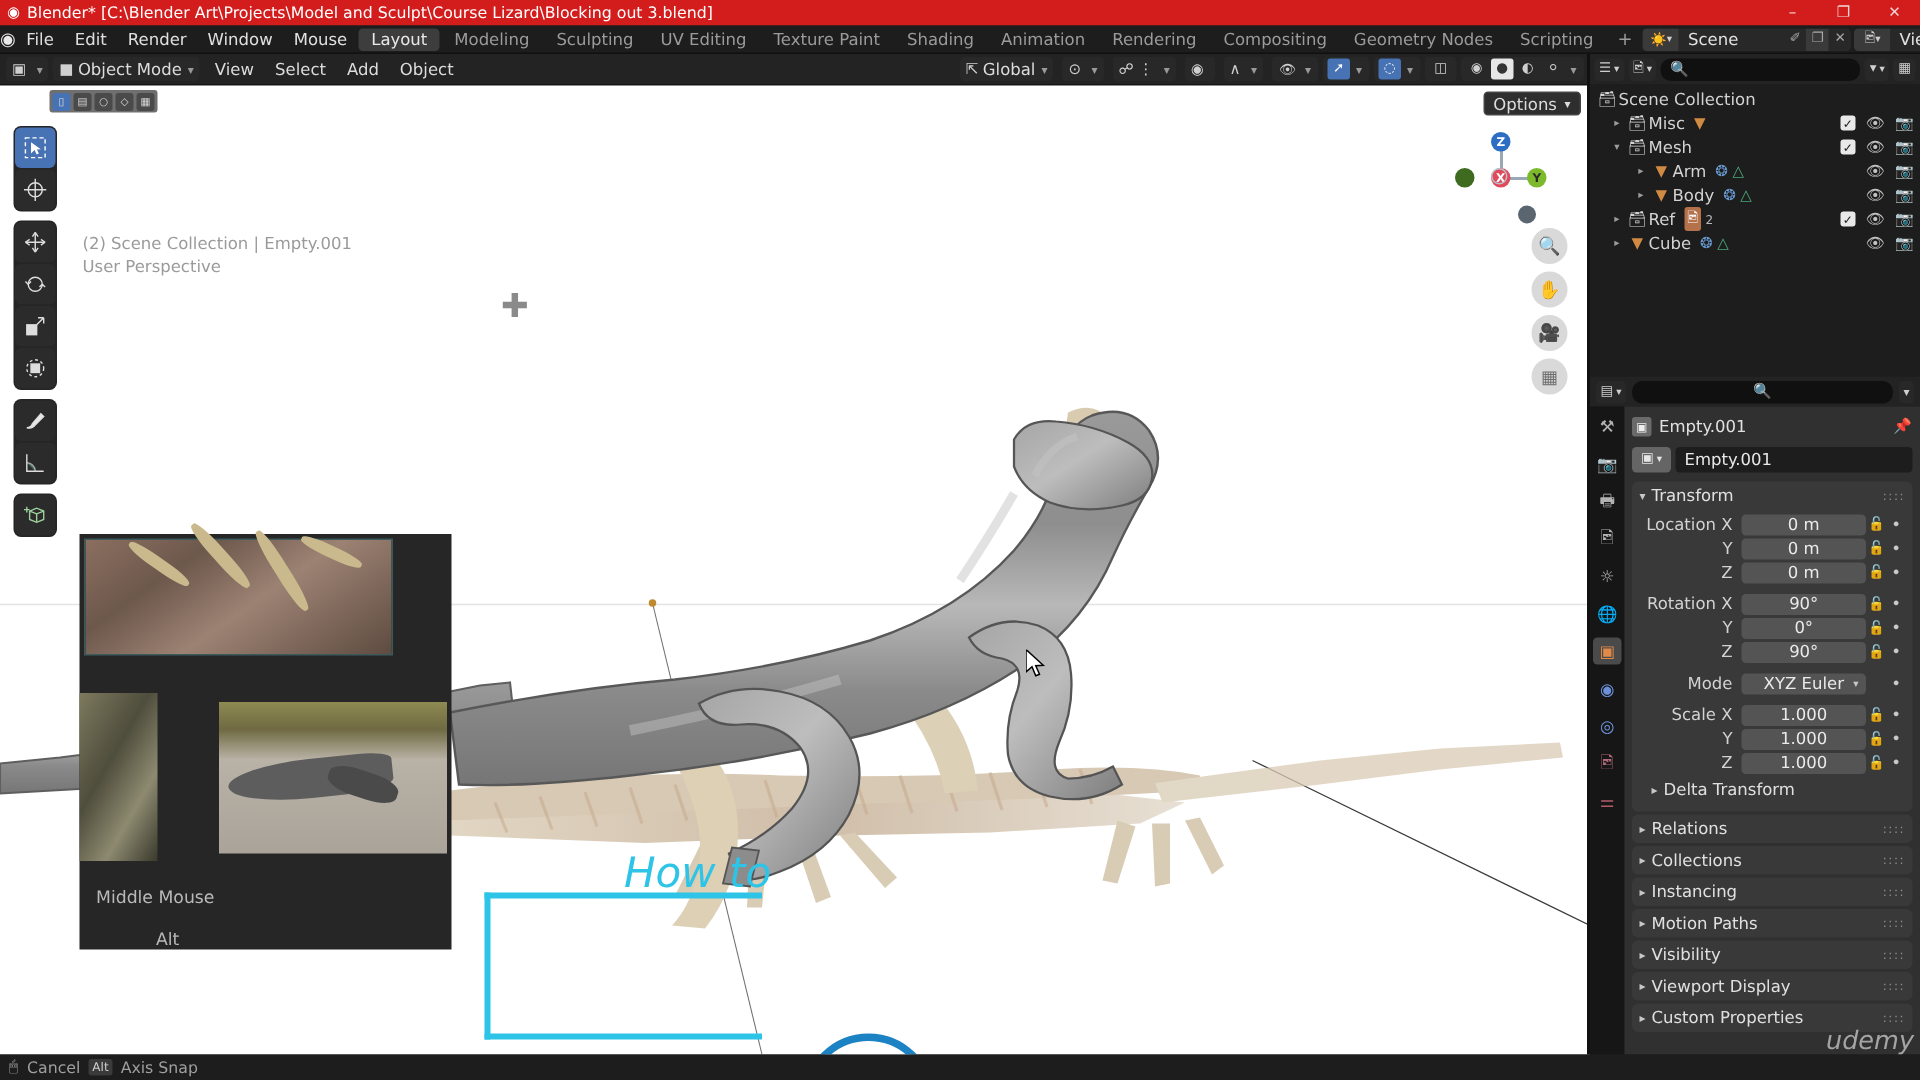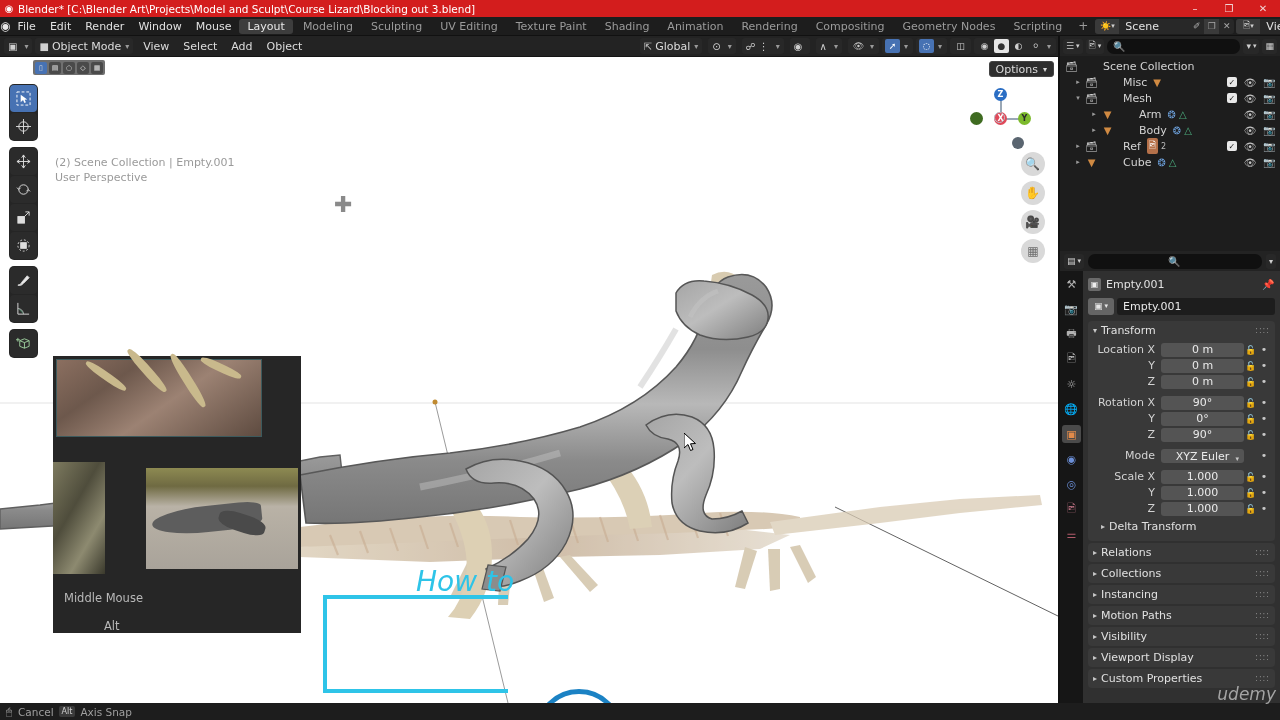--- a/index.html
+++ b/index.html
@@ -170,21 +170,21 @@
   .ohb { height: 15px; background: #282828; border-radius: 3px; display: flex;
     align-items: center; padding: 0 3px; gap: 2px; font-size: 9px; color: #cfcfcf; }
   .osearch { flex: 1; height: 15px; background: #101010; border-radius: 7px;
     display: flex; align-items: center; padding: 0 6px; font-size: 10px;
     color: #7c7c7c; gap: 4px; }
   .out-rows { padding-top: 2px; }
   .orow { display: flex; align-items: center; height: 16px; font-size: 11px;
     color: #d3d3d3; position: relative; padding-right: 4px; }
   .orow .tri { width: 12px; text-align: center; font-size: 7px; color: #9b9b9b; }
   .orow .oi { width: 15px; text-align: center; font-size: 10px; }
-  .orow .lbl { white-space: nowrap; margin-left: 24px; }
+  .orow .lbl { white-space: nowrap; }
   .orow .badges { display: flex; align-items: center; gap: 3px; margin-left: 6px; }
   .orow .right { position: absolute; right: 4px; display: flex; align-items: center; gap: 7px; }
   .chk { width: 10px; height: 10px; background: #e9e9e9; border-radius: 2px;
     color: #1d1d1d; font-size: 8px; display: flex; align-items: center; justify-content: center; }
   .eye, .cam { font-size: 10px; color: #c4c4c4; }
 
   
   .props { position: absolute; left: 1060px; top: 251px; width: 220px; height: 452px;
     background: #1d1d1d; }
   .props-hdr { display: flex; align-items: center; height: 20px;
@@ -214,21 +214,21 @@
   .flabel { width: 68px; text-align: right; padding-right: 6px;
     font-size: 11px; color: #d2d2d2; white-space: nowrap; }
   .fval { flex: 1; height: 14px; background: #545454; border-radius: 3px;
     display: flex; align-items: center; justify-content: center;
     font-size: 11px; color: #eaeaea; }
   .flock { width: 14px; text-align: center; font-size: 9px; color: #b4b4b4; }
   .fdot { width: 12px; text-align: center; font-size: 11px; color: #c9c9c9; }
   .fgap { height: 5px; }
   .subpanel { padding-left: 8px; }
   .dropdown-val { flex:1; height:14px; background:#545454; border-radius:3px; display:flex;
-    align-items:flex-end; justify-content:center; position:relative; font-size:11px; color:#eaeaea; }
+    align-items:center; justify-content:center; position:relative; font-size:11px; color:#eaeaea; }
   .dropdown-val .dv-c { position:absolute; right:5px; font-size:7px; color:#c8c8c8; }
 
   
   .statusbar { position: absolute; left: 0; top: 703px; width: 1280px; height: 17px;
     background: #1d1d1d; display: flex; align-items: center; padding: 0 6px;
     font-size: 10.5px; color: #9f9f9f; }
   .kb { display: inline-flex; align-items: center; justify-content: center;
     height: 11px; min-width: 13px; padding: 0 3px; background: #3a3a3a;
     border-radius: 2px; font-size: 8px; color: #d0d0d0; margin: 0 3px; }
   .sb-left { display: flex; align-items: center; gap: 2px; }

